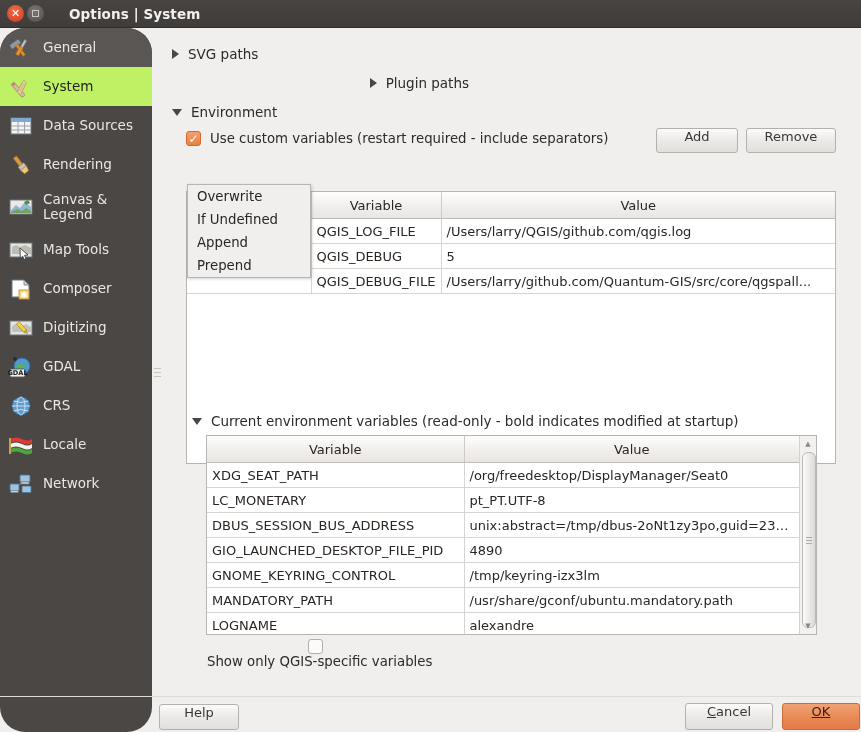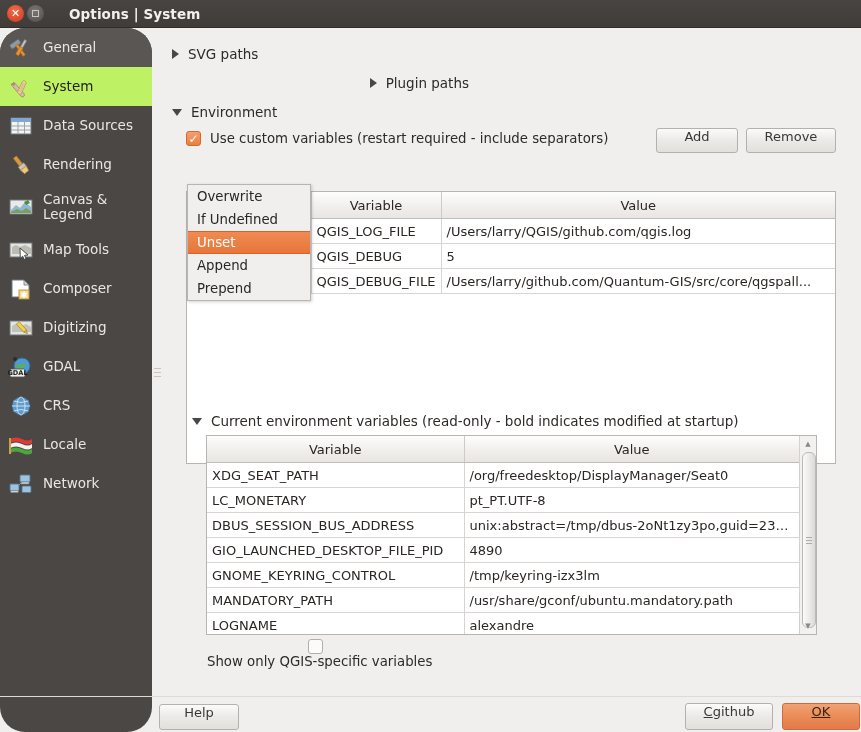--- a/index.html
+++ b/index.html
@@ -505,23 +505,20 @@
       </table>
     </div>
 
     <div class="dropdown" style="left:25px; top:156px; width:124px;">
       <div class="dd-item">
         <span>Overwrite</span>
       </div>
       <div class="dd-item">
         <span>If Undefined</span>
       </div>
-      <div class="dd-item sel">
-        <span>Unset</span>
-      </div>
       <div class="dd-item">
         <span>Append</span>
       </div>
       <div class="dd-item">
         <span>Prepend</span>
       </div>
     </div>
 
     <div class="section-row" style="position:absolute; left:22px; top:378px; width:620px;">
       <span class="tri down"></span>
@@ -589,21 +586,21 @@
       <span>Show only QGIS-specific variables</span>
     </div>
 
     <div class="sep" style="left:-162px; top:668px;"></div>
 
     <div class="btn" style="position:absolute; left:-3px; top:676px; width:80px; height:26px;">
       <span>Help</span>
     </div>
 
     <div class="btn" style="position:absolute; left:523px; top:675px; width:88px; height:27px;">
-      <span><span class="acc">C</span><span>github</span></span>
+      <span><span class="acc">C</span><span>ancel</span></span>
     </div>
 
     <div class="btn primary" style="position:absolute; left:620px; top:675px; width:78px; height:27px;">
       <span class="acc">OK</span>
     </div>
 
   </div>
 </div>
 
 </body></html>

